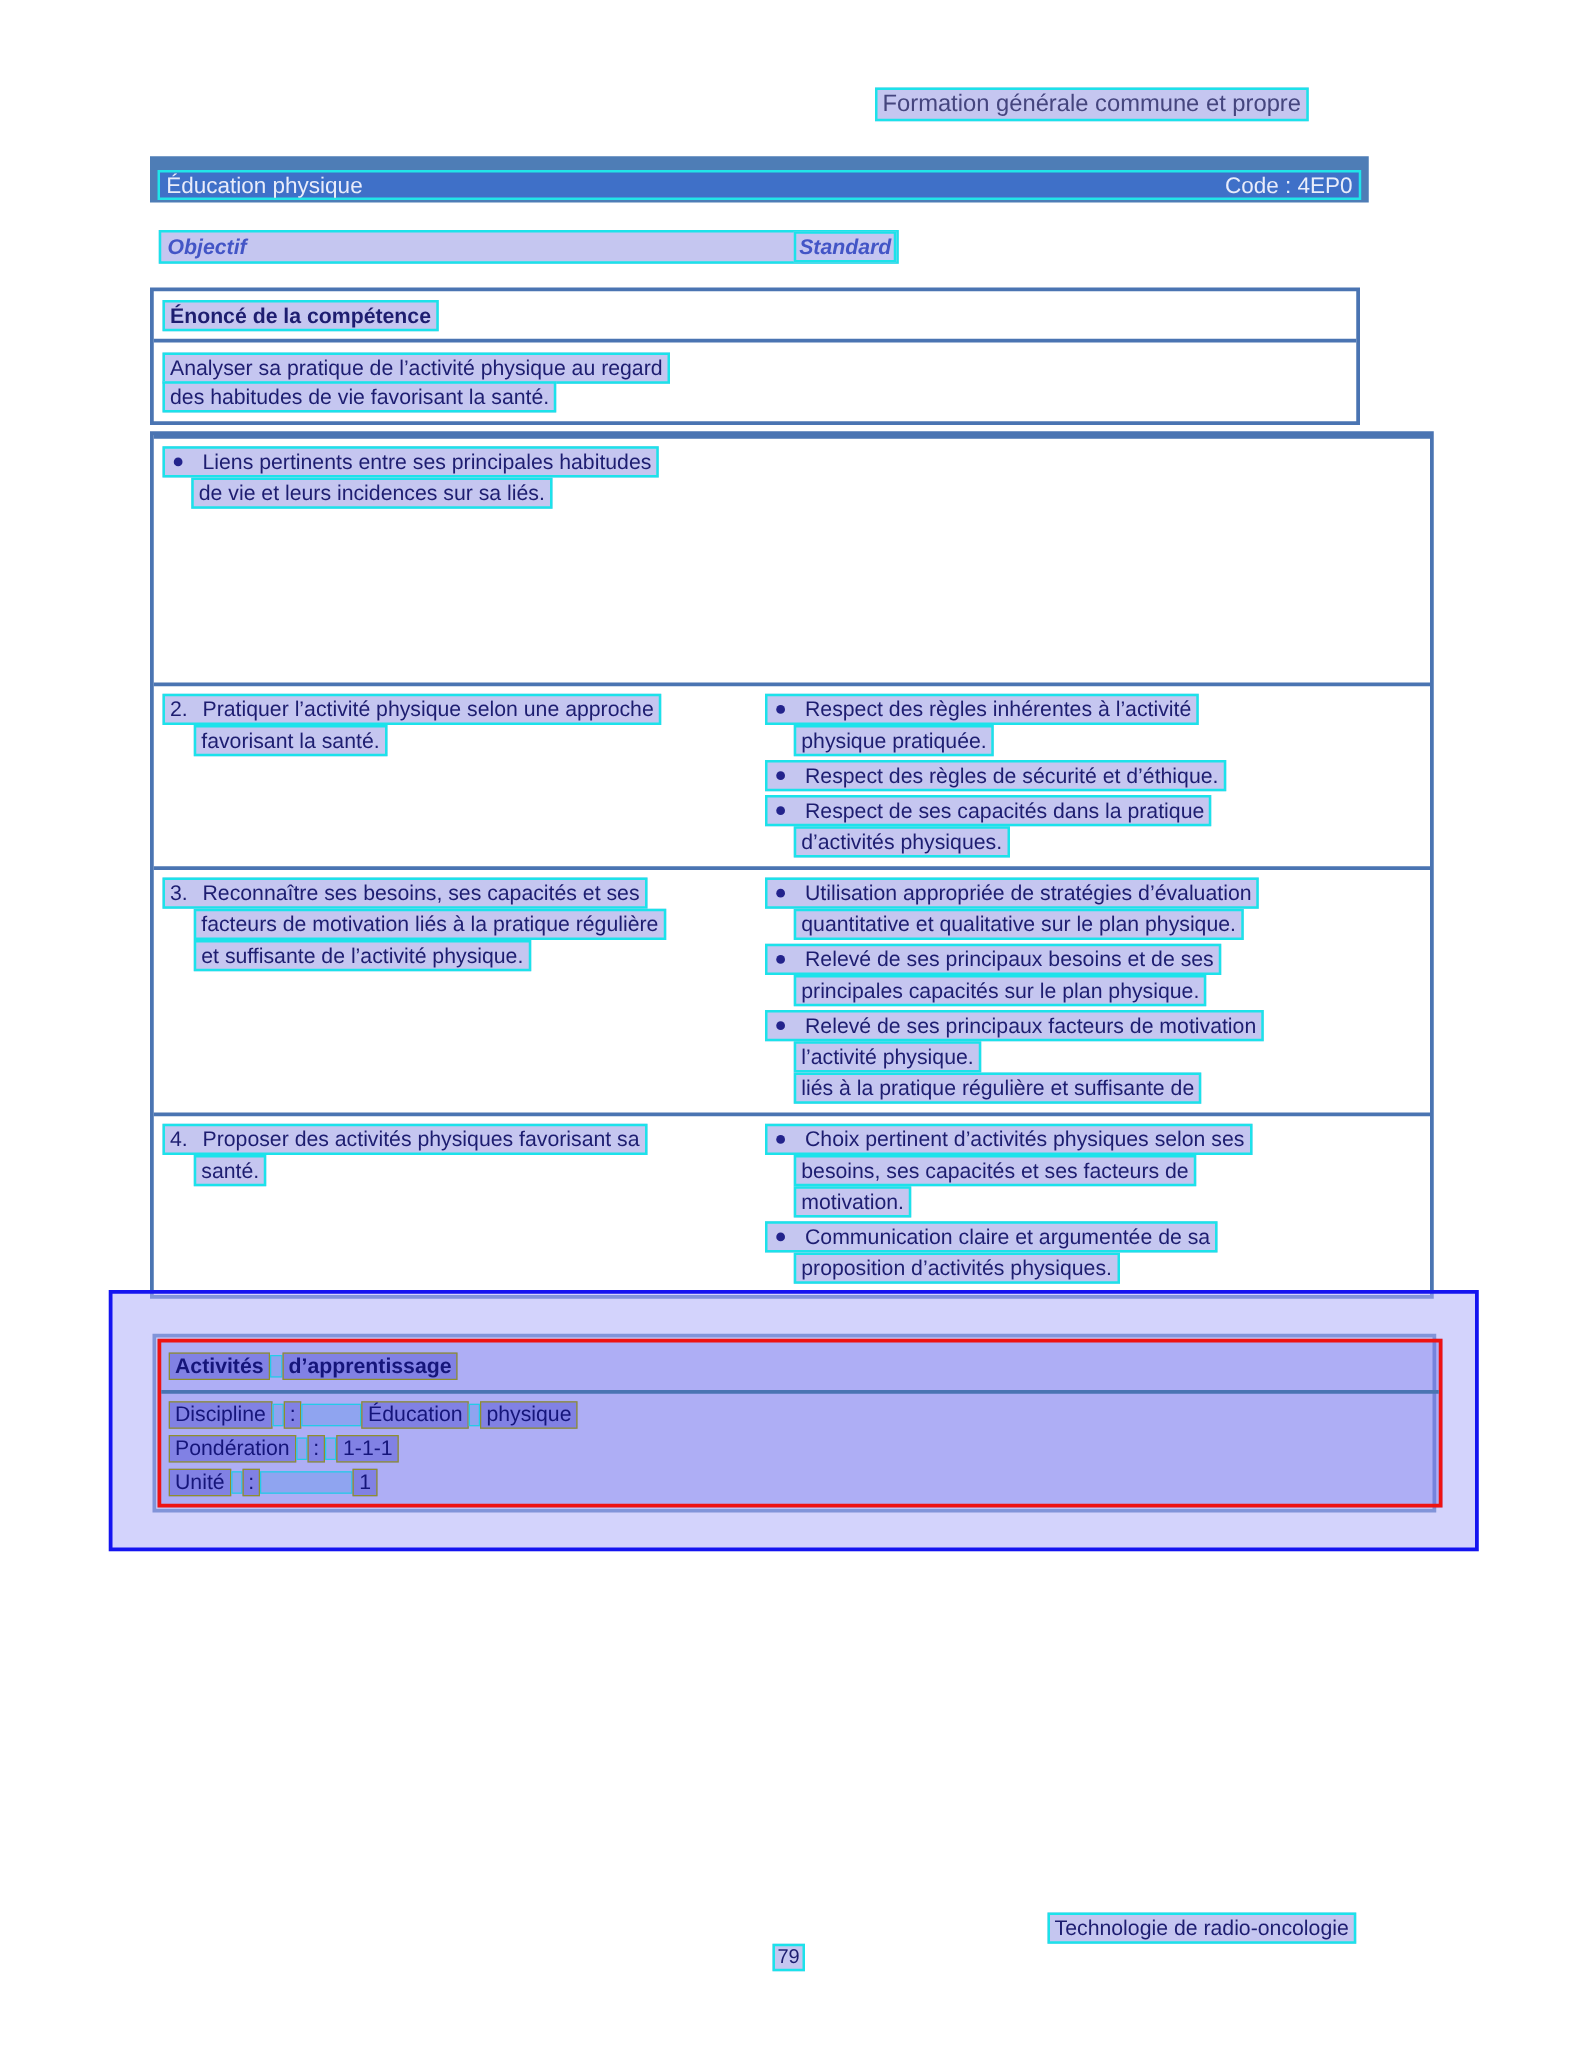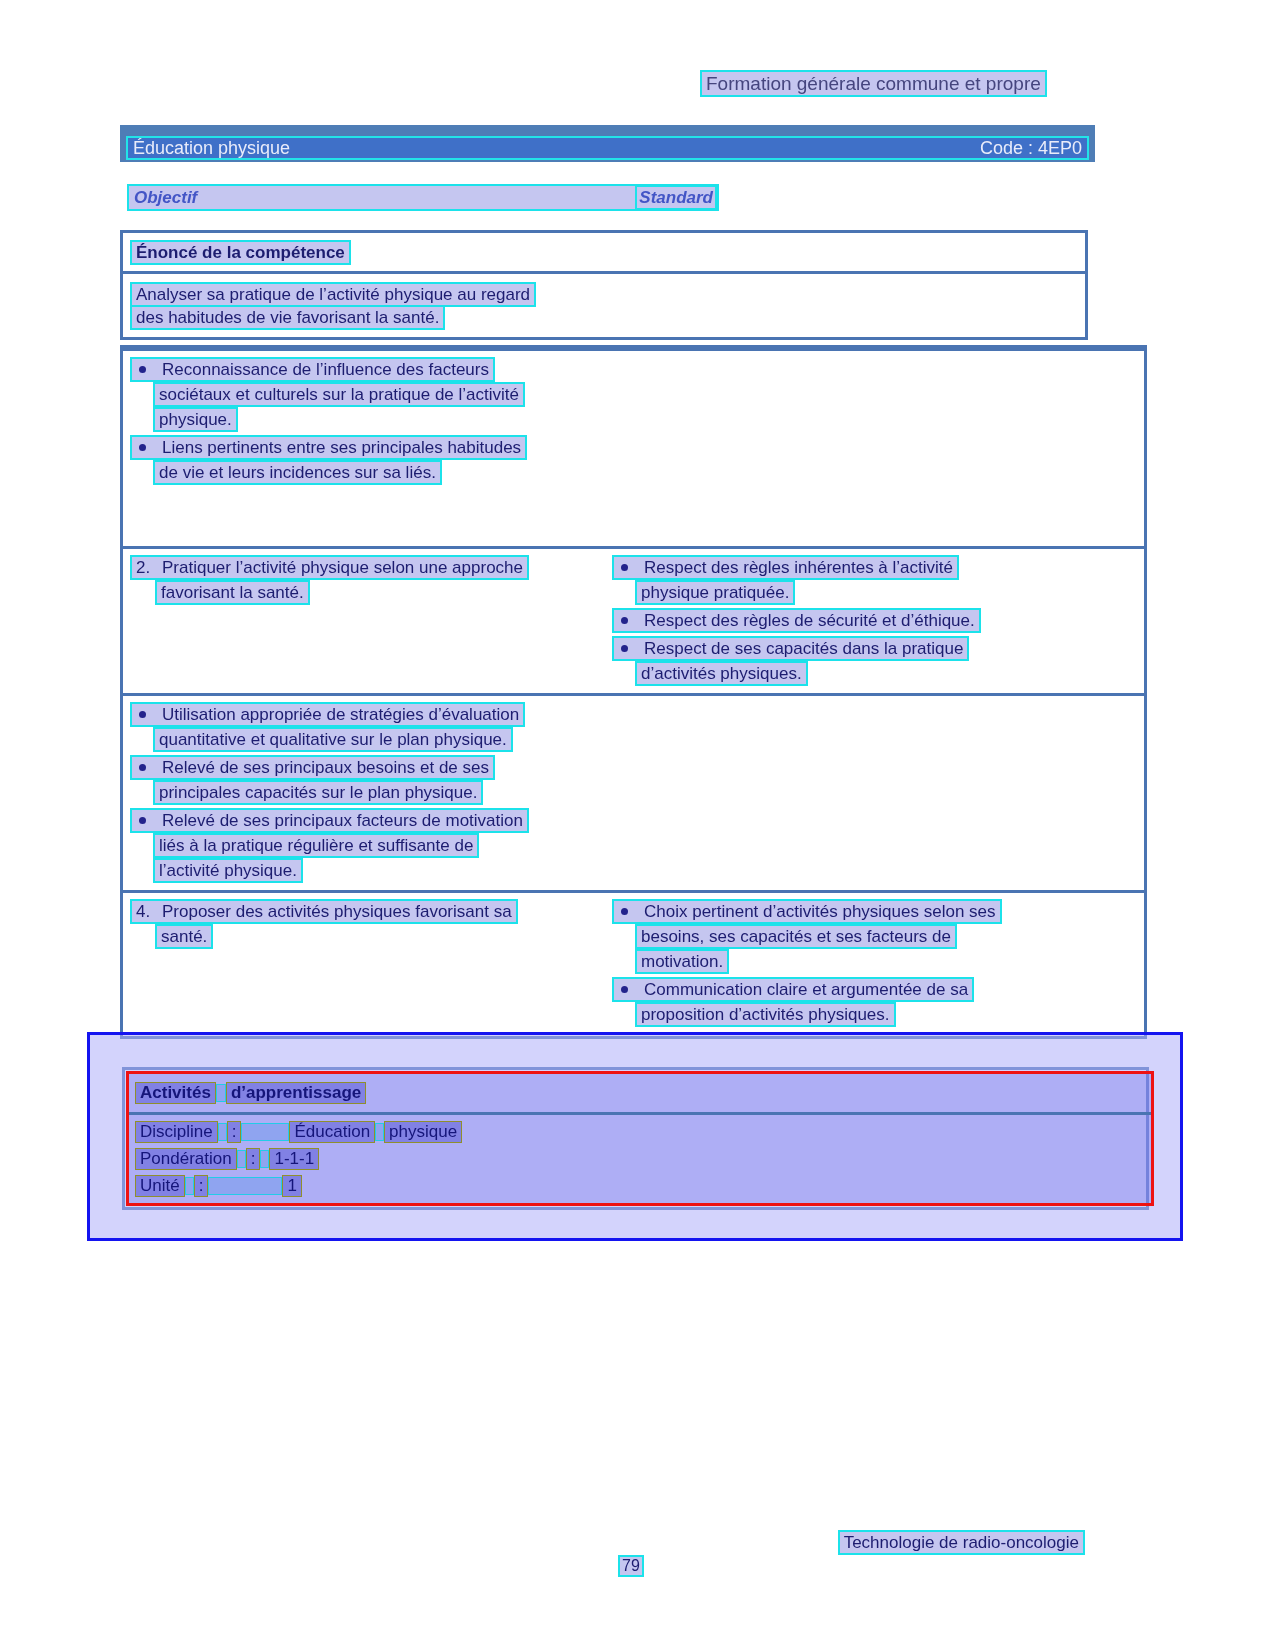--- a/index.html
+++ b/index.html
@@ -137,25 +137,20 @@
       <div class="line"><span class="hl">Analyser sa pratique de l’activité physique au regard</span></div>
       <div class="line"><span class="hl">des habitudes de vie favorisant la santé.</span></div>
     </div>
   </div>
 
   <div class="ctable">
     <div id="rows">
         <div class="trow">
           <div class="cell-right">
             <div class="crit">
-              <div class="bline"><span class="hl"><span class="dot"></span>Reconnaissance de l’influence des facteurs</span></div>
-              <div class="bline cont"><span class="hl">sociétaux et culturels sur la pratique de l’activité</span></div>
-              <div class="bline cont"><span class="hl">physique.</span></div>
-            </div>
-            <div class="crit">
               <div class="bline"><span class="hl"><span class="dot"></span>Liens pertinents entre ses principales habitudes</span></div>
               <div class="bline cont"><span class="hl">de vie et leurs incidences sur sa liés.</span></div>
             </div>
           </div>
         </div>
         <div class="trow">
           <div class="cell-left">
             <div class="lline"><span class="hl"><span class="num">2.</span>Pratiquer l’activité physique selon une approche</span></div>
             <div class="lline cont"><span class="hl">favorisant la santé.</span></div>
           </div>
@@ -167,33 +162,38 @@
             <div class="crit">
               <div class="bline"><span class="hl"><span class="dot"></span>Respect des règles de sécurité et d’éthique.</span></div>
             </div>
             <div class="crit">
               <div class="bline"><span class="hl"><span class="dot"></span>Respect de ses capacités dans la pratique</span></div>
               <div class="bline cont"><span class="hl">d’activités physiques.</span></div>
             </div>
           </div>
         </div>
         <div class="trow">
+          <div class="cell-left">
+            <div class="lline"><span class="hl"><span class="num">3.</span>Reconnaître ses besoins, ses capacités et ses</span></div>
+            <div class="lline cont"><span class="hl">facteurs de motivation liés à la pratique régulière</span></div>
+            <div class="lline cont"><span class="hl">et suffisante de l’activité physique.</span></div>
+          </div>
           <div class="cell-right">
             <div class="crit">
               <div class="bline"><span class="hl"><span class="dot"></span>Utilisation appropriée de stratégies d’évaluation</span></div>
               <div class="bline cont"><span class="hl">quantitative et qualitative sur le plan physique.</span></div>
             </div>
             <div class="crit">
               <div class="bline"><span class="hl"><span class="dot"></span>Relevé de ses principaux besoins et de ses</span></div>
               <div class="bline cont"><span class="hl">principales capacités sur le plan physique.</span></div>
             </div>
             <div class="crit">
               <div class="bline"><span class="hl"><span class="dot"></span>Relevé de ses principaux facteurs de motivation</span></div>
+              <div class="bline cont"><span class="hl">l’activité physique.</span></div>
               <div class="bline cont"><span class="hl">liés à la pratique régulière et suffisante de</span></div>
-              <div class="bline cont"><span class="hl">l’activité physique.</span></div>
             </div>
           </div>
         </div>
         <div class="trow">
           <div class="cell-left">
             <div class="lline"><span class="hl"><span class="num">4.</span>Proposer des activités physiques favorisant sa</span></div>
             <div class="lline cont"><span class="hl">santé.</span></div>
           </div>
           <div class="cell-right">
             <div class="crit">

